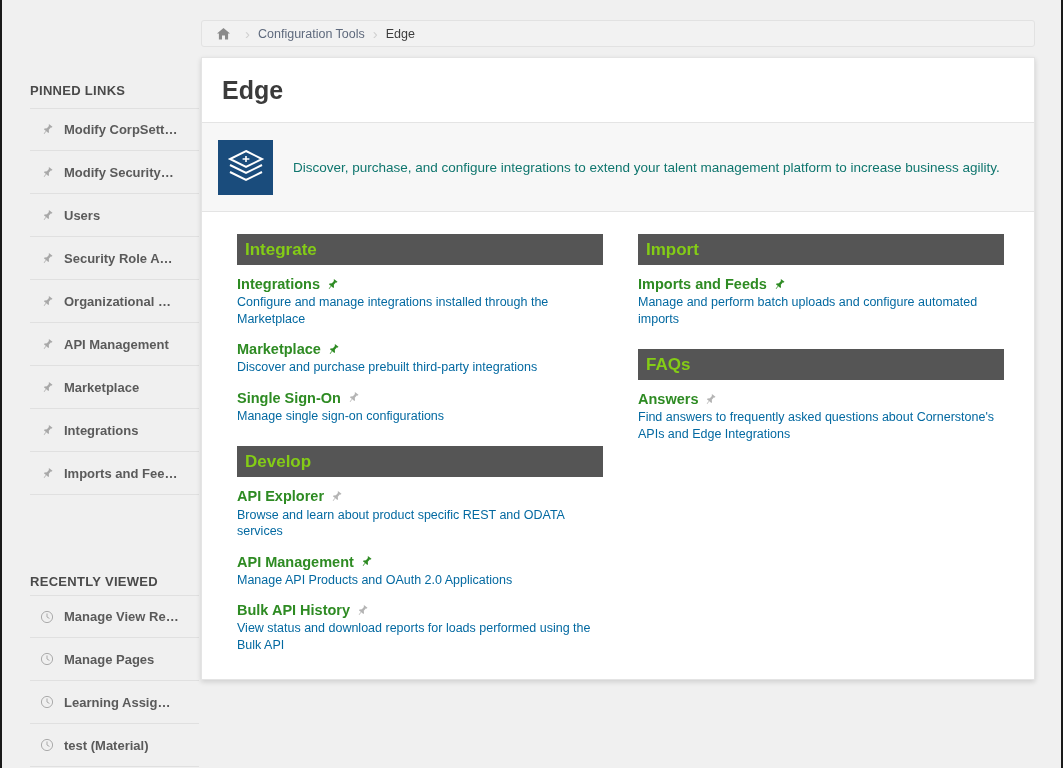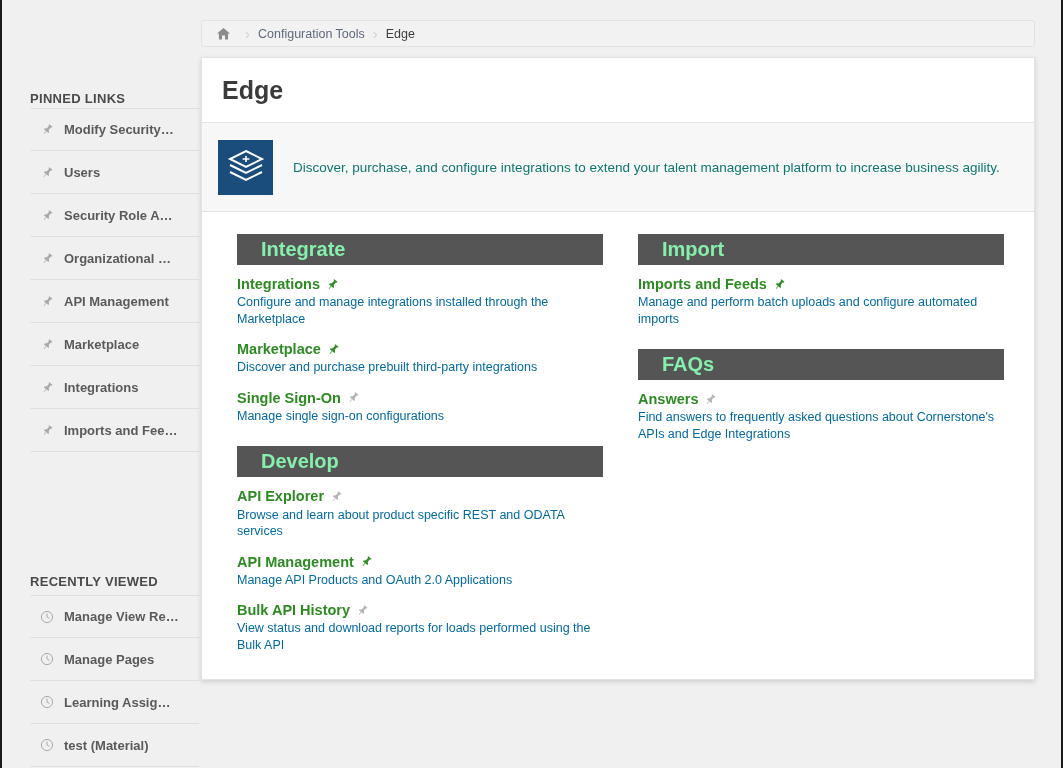--- a/index.html
+++ b/index.html
@@ -150,27 +150,27 @@
     display: flex;
     padding: 22px 0 0 35px;
     gap: 35px;
   }
   .col { width: 366px; }
 
   .section { margin-bottom: 22px; }
 
   .section-header {
     background: #555555;
-    color: #86efac;
-    font-size: 20px;
+    color: #84cc16;
+    font-size: 17px;
     font-weight: bold;
     height: 31px;
     display: flex;
     align-items: center;
-    padding-left: 24px;
+    padding-left: 8px;
   }
 
   .section-body { padding-top: 10px; }
 
   .link-block { margin-bottom: 13px; }
   .link-block:last-child { margin-bottom: 0; }
 
   .link-title {
     font-size: 14.5px;
     font-weight: bold;
@@ -191,23 +191,34 @@
 
   svg { display: block; }
 </style>
 </head>
 <body>
 
 <div id="viewport">
 
   <div id="sidebar">
 
-    <div class="side-heading" style="position:absolute; left:28px; top:92px;">PINNED LINKS</div>
+    <div class="side-heading" style="position:absolute; left:28px; top:84px;">PINNED LINKS</div>
 
     <ul class="side-list" id="pinned-list" style="position:absolute; left:28px; top:108px; width:169px;">
+        <li class="side-item">
+          <span class="ico">
+            <svg width="13" height="13" viewBox="0 0 16 16" aria-hidden="true">
+              <g transform="rotate(40 8 8)">
+                <path d="M5.4 1.6 h5.2 v1.5 h-1.1 v4.2 l2.1 2.1 v1.2 H4.4 v-1.2 l2.1-2.1 V3.1 H5.4 Z" fill="#a8a8a8"></path>
+                <rect x="7.55" y="10.6" width="0.9" height="4.2" fill="#a8a8a8"></rect>
+              </g>
+            </svg>
+          </span>
+          <span class="label">Modify CorpSett…</span>
+        </li>
         <li class="side-item">
           <span class="ico">
             <svg width="13" height="13" viewBox="0 0 16 16" aria-hidden="true">
               <g transform="rotate(40 8 8)">
                 <path d="M5.4 1.6 h5.2 v1.5 h-1.1 v4.2 l2.1 2.1 v1.2 H4.4 v-1.2 l2.1-2.1 V3.1 H5.4 Z" fill="#a8a8a8"></path>
                 <rect x="7.55" y="10.6" width="0.9" height="4.2" fill="#a8a8a8"></rect>
               </g>
             </svg>
           </span>
           <span class="label">Modify Security…</span>

